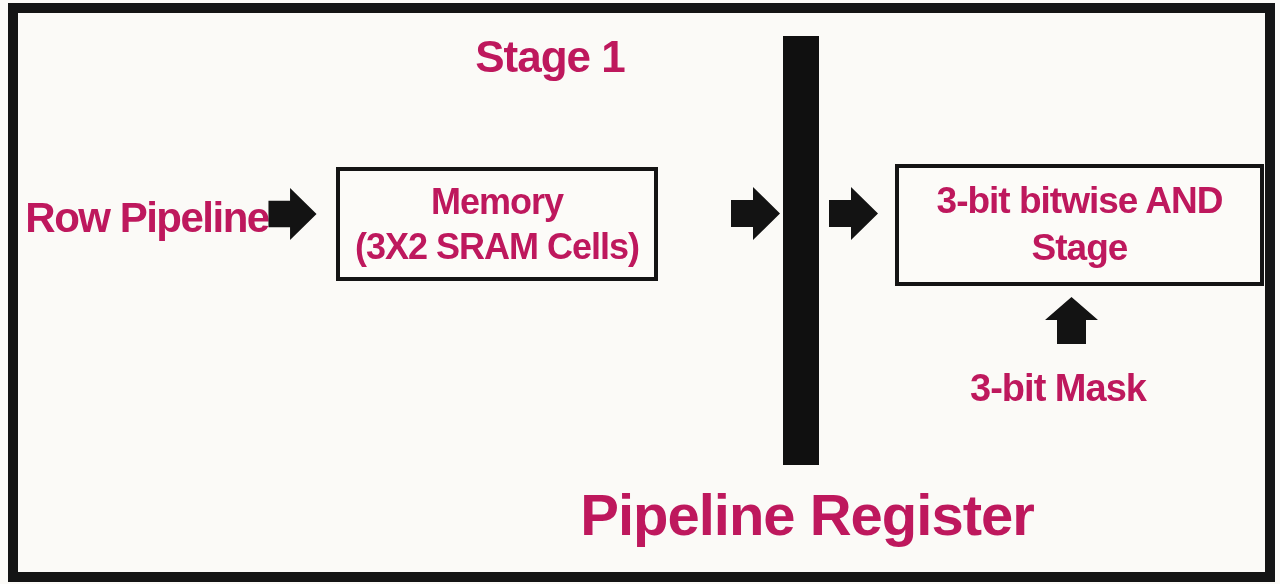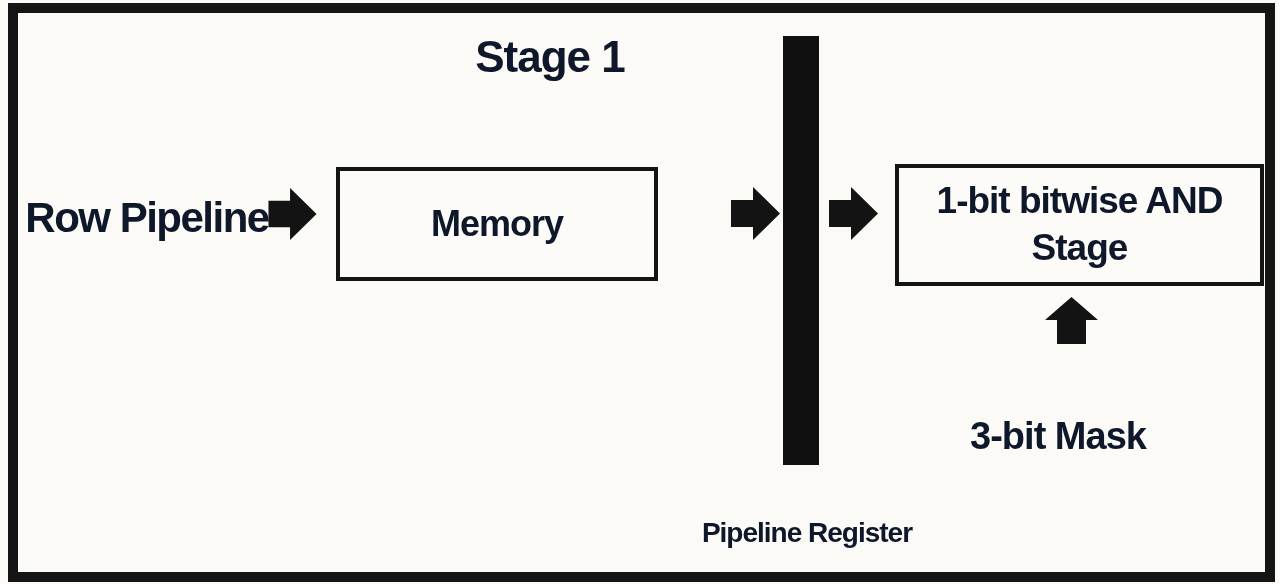--- a/index.html
+++ b/index.html
@@ -7,21 +7,21 @@
     padding: 0;
     background: #e8e8e6;
   }
   .canvas {
     position: relative;
     width: 1280px;
     height: 584px;
     background: #fbfaf7;
     overflow: hidden;
     font-family: "Liberation Sans", sans-serif;
-    color: #0f172a;
+    color: #be185d;
     font-weight: 700;
   }
   .frame {
     position: absolute;
     left: 8px;
     top: 3px;
     right: 5px;
     bottom: 2px;
     border: 10px solid #141414;
     background: transparent;
@@ -34,22 +34,22 @@
   }
   .stage-label { font-size: 44px; }
   #stage1-label { left: 550px; top: 57px; }
   #stage2-label { left: 1072px; top: 56px; }
   #row-address-label {
     left: 147px;
     top: 218px;
     font-size: 42px;
     letter-spacing: -1.5px;
   }
-  #mask-label { left: 1058px; top: 388px; font-size: 38px; margin-top: 48px; }
-  #pipeline-label { left: 807px; top: 533px; font-size: 28px; }
+  #mask-label { left: 1058px; top: 388px; font-size: 38px; }
+  #pipeline-label { left: 807px; top: 514px; font-size: 58px; }
 
   .box {
     position: absolute;
     box-sizing: border-box;
     border: 4px solid #141414;
     background: #fcfbf8;
     display: flex;
     flex-direction: column;
     align-items: center;
     justify-content: center;
@@ -100,34 +100,35 @@
 
 
   <div class="txt" id="row-address-label">Row Pipeline</div>
 
   <svg class="arrow" id="flow-arrow-1" width="49" height="52" viewBox="0 0 49 53">
     <polygon points="0,13 22,13 22,0 49,26.5 22,53 22,40 0,40"></polygon>
   </svg>
 
   <div class="box" id="memory-box">
     <div>Memory</div>
+    <div>(3X2 SRAM Cells)</div>
   </div>
 
   <svg class="arrow" id="flow-arrow-2" width="49" height="53" viewBox="0 0 49 53">
     <polygon points="0,13 22,13 22,0 49,26.5 22,53 22,40 0,40"></polygon>
   </svg>
 
   <div id="pipeline-bar"></div>
 
   <svg class="arrow" id="flow-arrow-3" width="49" height="53" viewBox="0 0 49 53">
     <polygon points="0,13 22,13 22,0 49,26.5 22,53 22,40 0,40"></polygon>
   </svg>
 
   <div class="box" id="and-gate-box">
-    <div>1-bit bitwise AND</div>
+    <div>3-bit bitwise AND</div>
     <div>Stage</div>
   </div>
 
   <svg class="arrow" id="mask-arrow" width="53" height="47" viewBox="0 0 53 47">
     <polygon points="26.5,0 53,23 41,23 41,47 12,47 12,23 0,23"></polygon>
   </svg>
 
   <div class="txt" id="mask-label">3-bit Mask</div>
 
   <div class="txt" id="pipeline-label">Pipeline Register</div>

